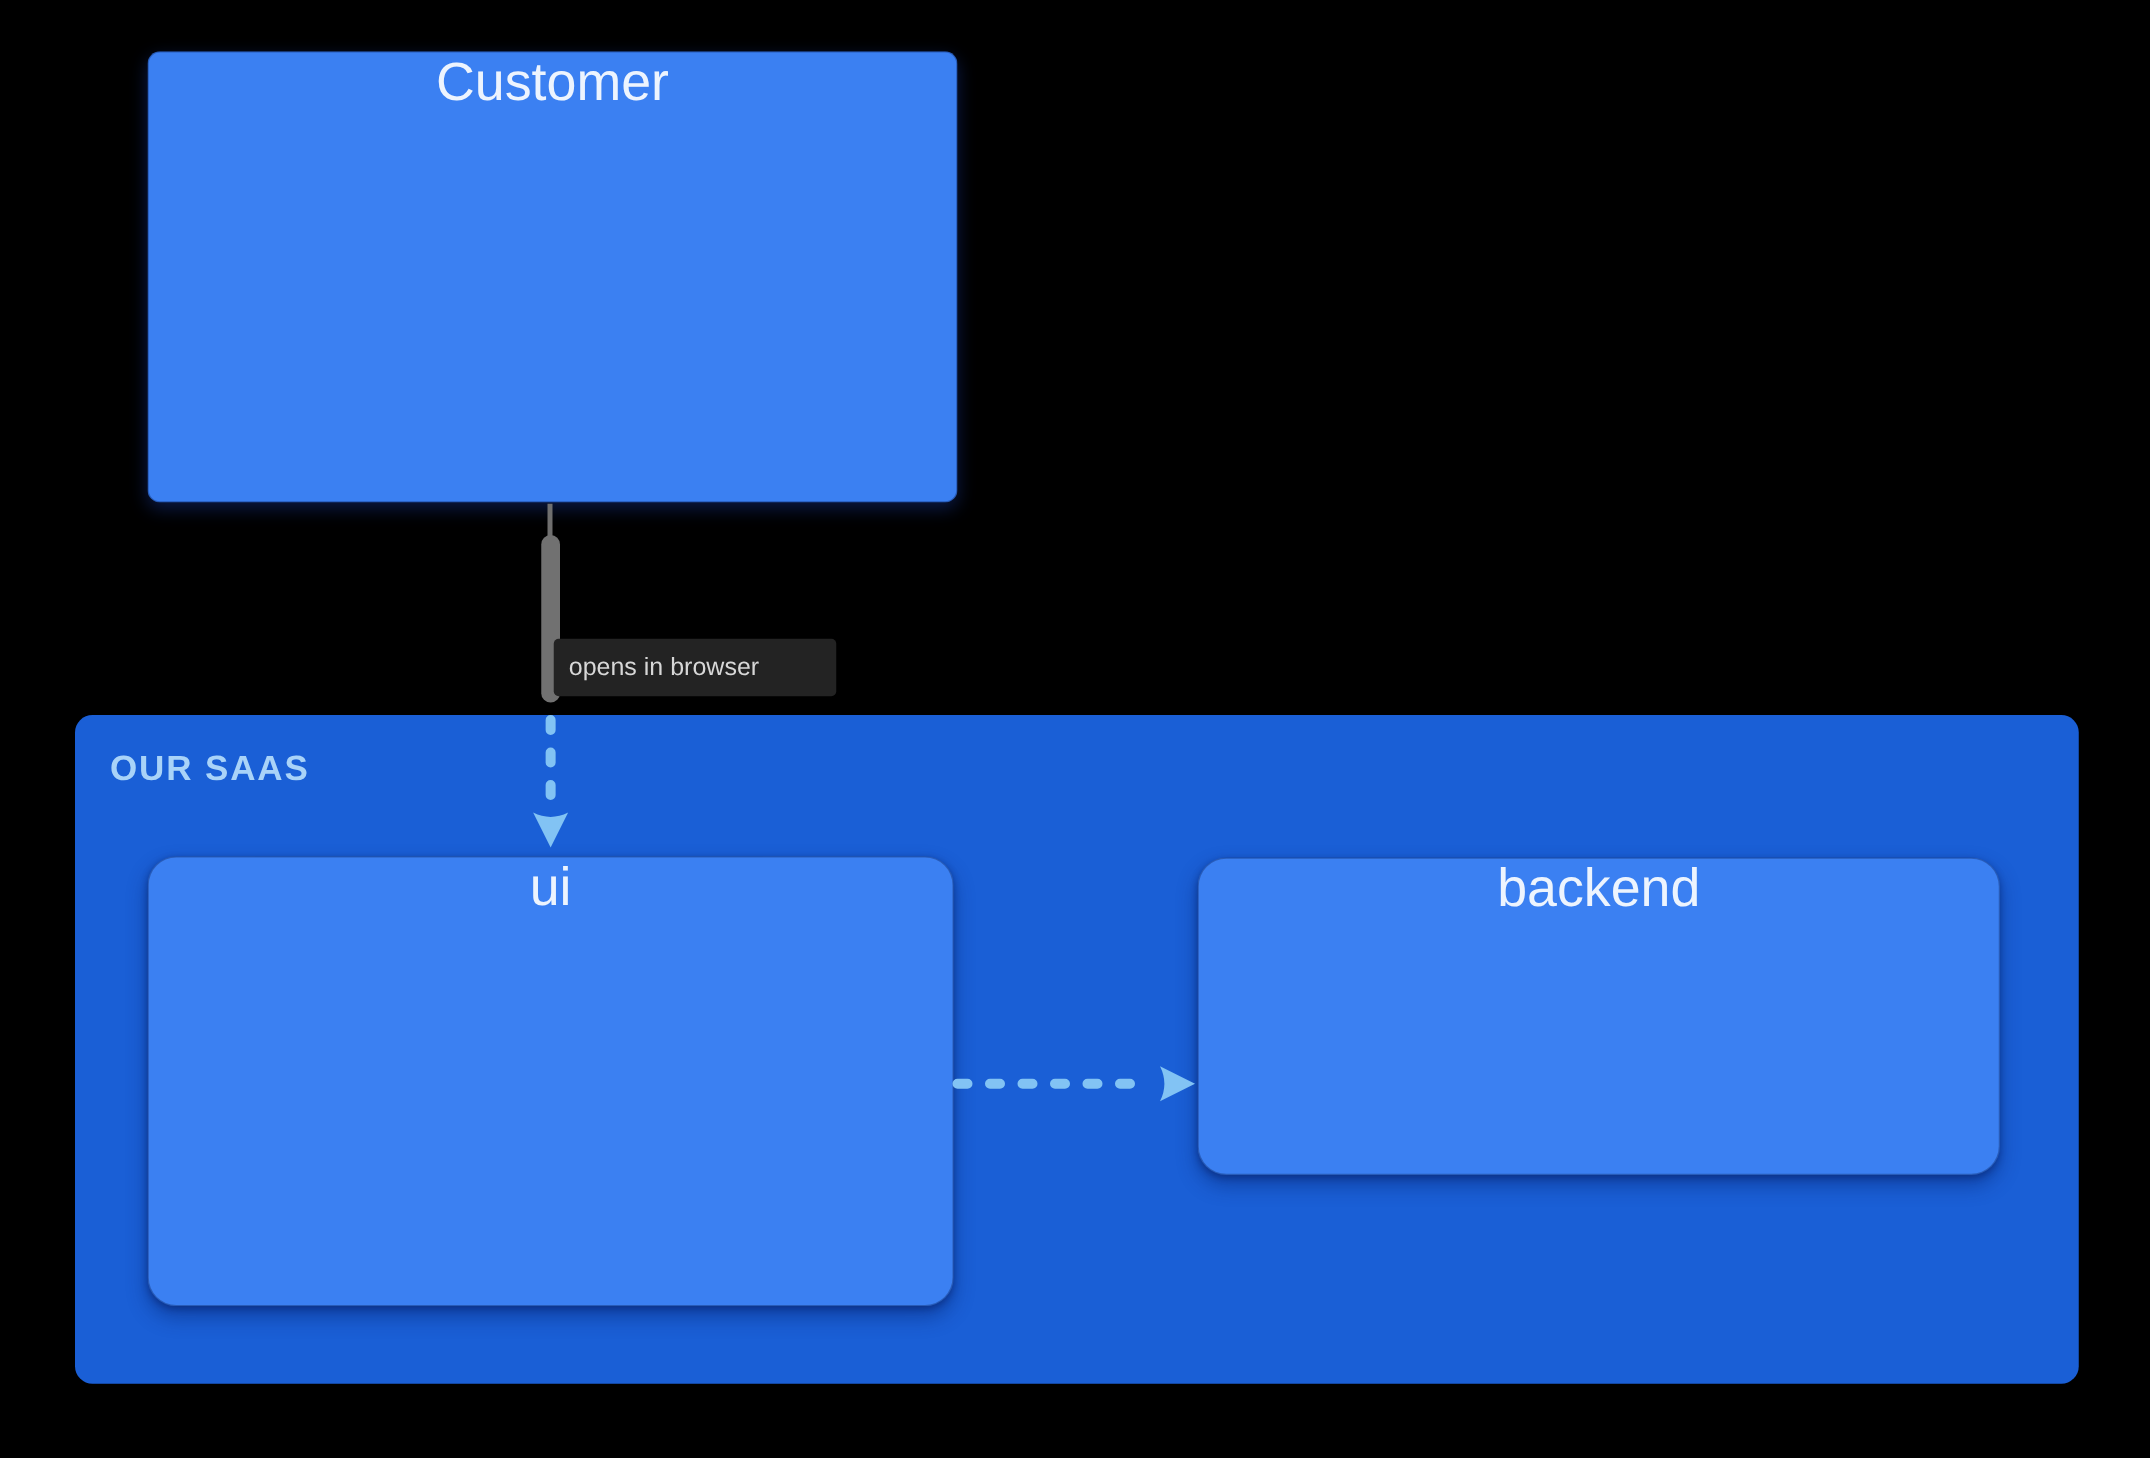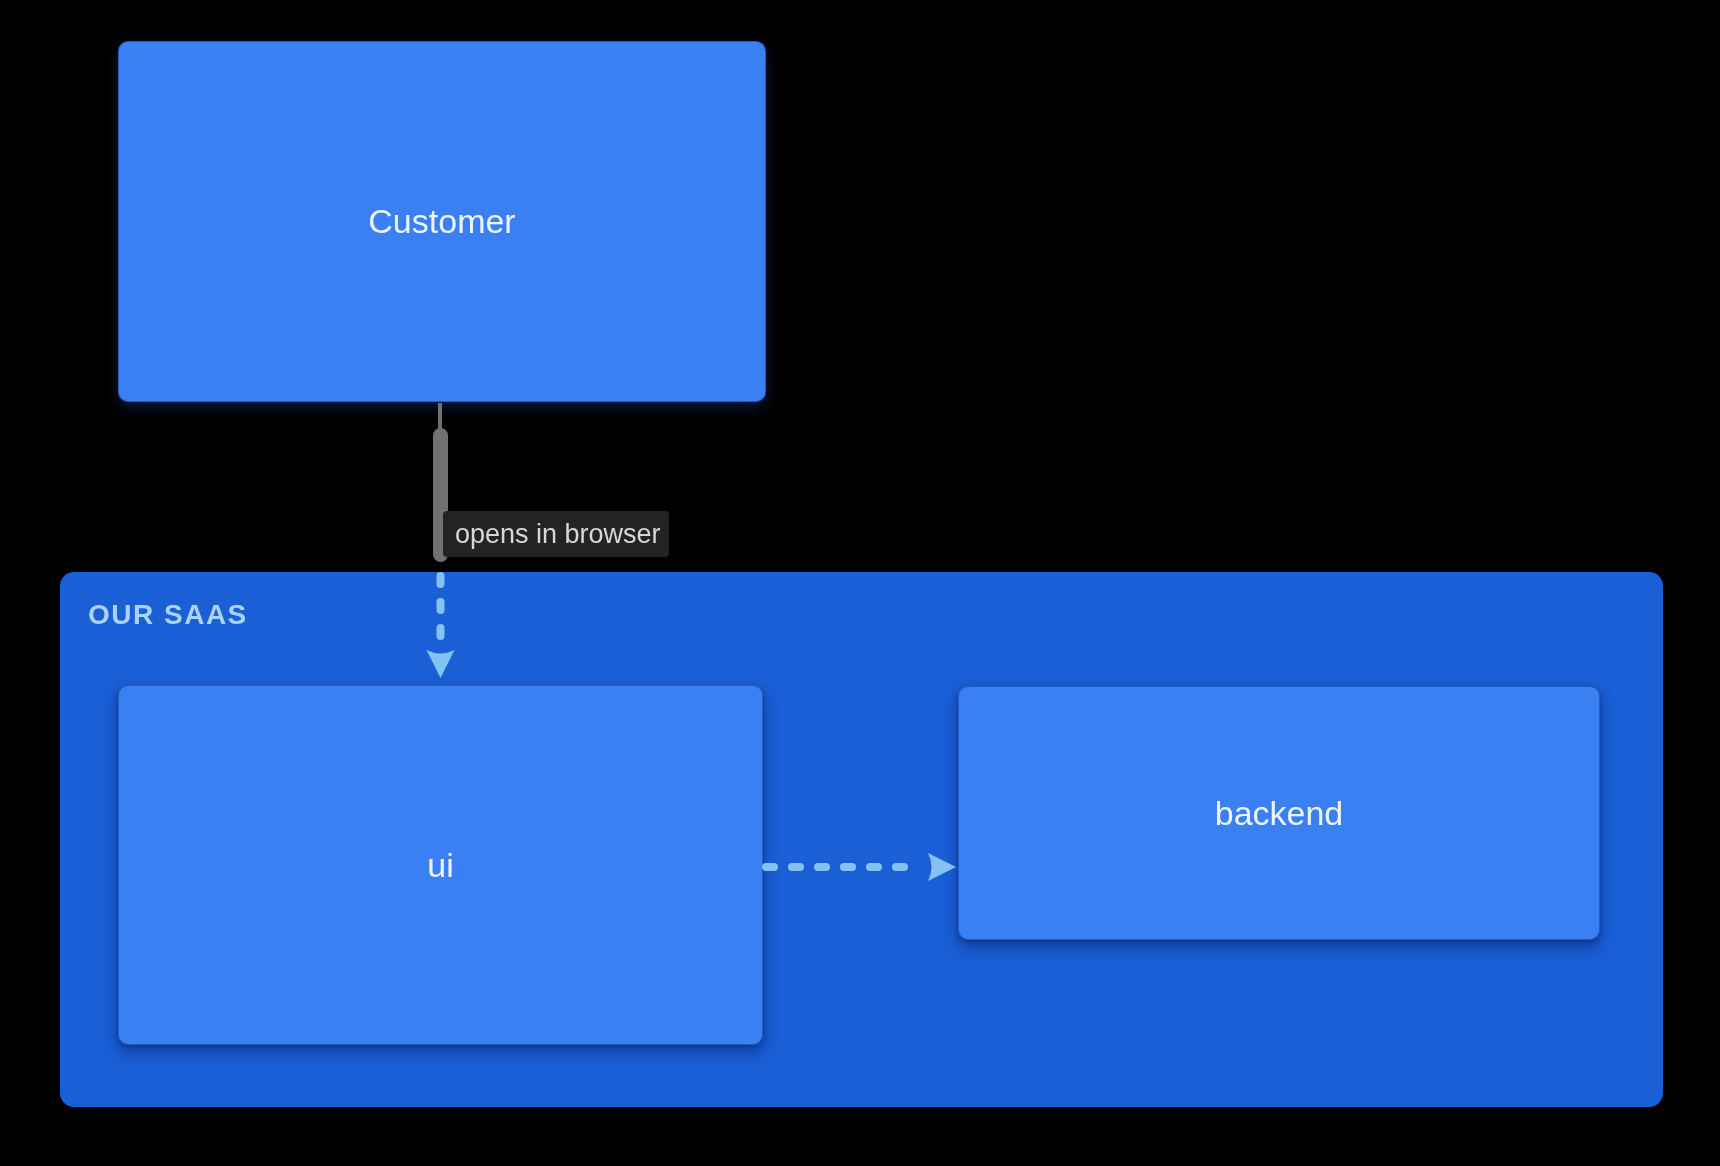--- a/index.html
+++ b/index.html
@@ -33,49 +33,49 @@
     position:absolute;left:28px;top:27px;
     font-size:28px;font-weight:700;letter-spacing:1.5px;
     color:var(--group-label-text);
   }
 
   
   .node{
     position:absolute;
     background:var(--node-fill);
     border-radius:10px;
-    display:flex;align-items:center;justify-content:center;
+    display:flex;justify-content:center;
     color:var(--node-text);
-    font-size:34px;font-weight:500;
+    font-size:43px;font-weight:500;
     border:1px solid rgba(5,25,80,0.35);
     box-shadow:0 5px 14px rgba(25,55,150,0.45), 0 2px 4px rgba(0,0,0,0.45);
   }
   .node-customer{left:118px;top:41px;width:648px;height:361px;}
   .node-ui{left:58px;top:113px;width:645px;height:360px;}      
   .node-backend{left:898px;top:114px;width:642px;height:254px;}
-  .node-ui,.node-backend{box-shadow:0 8px 16px rgba(5,30,105,0.45), 0 2px 5px rgba(5,25,90,0.4);}
+  .node-ui,.node-backend{box-shadow:0 8px 16px rgba(5,30,105,0.45), 0 2px 5px rgba(5,25,90,0.4);border-radius:23px;}
 
   
   .edge-stub{
     position:absolute;left:438px;top:403px;width:4px;height:27px;
     background:var(--edge-stub);
   }
   .edge-highlight{
     position:absolute;left:433px;top:428px;width:15px;height:134px;
     background:var(--edge-highlight);
     border-radius:8px;
   }
 
   
   .edge-label{
     position:absolute;left:443px;top:511px;width:226px;height:46px;
     background:var(--edge-label-bg);
     color:var(--edge-label-text);
     border-radius:4px;
-    font-size:27px;
+    font-size:20px;
     display:flex;align-items:center;
     padding-left:12px;
     white-space:nowrap;
   }
 
   
   .edges-layer{
     position:absolute;inset:0;width:1720px;height:1166px;
     pointer-events:none;
   }

